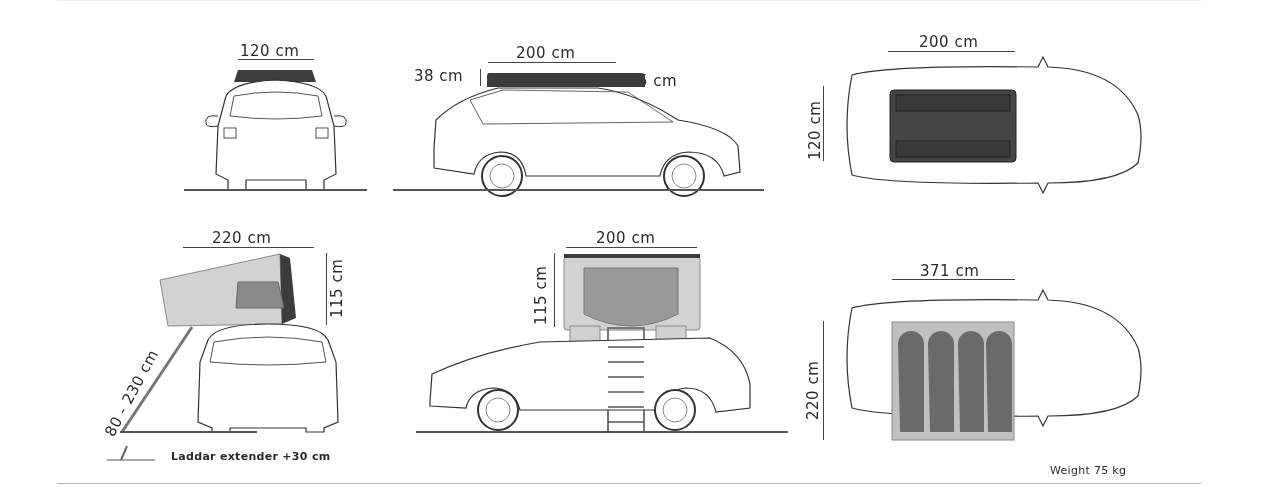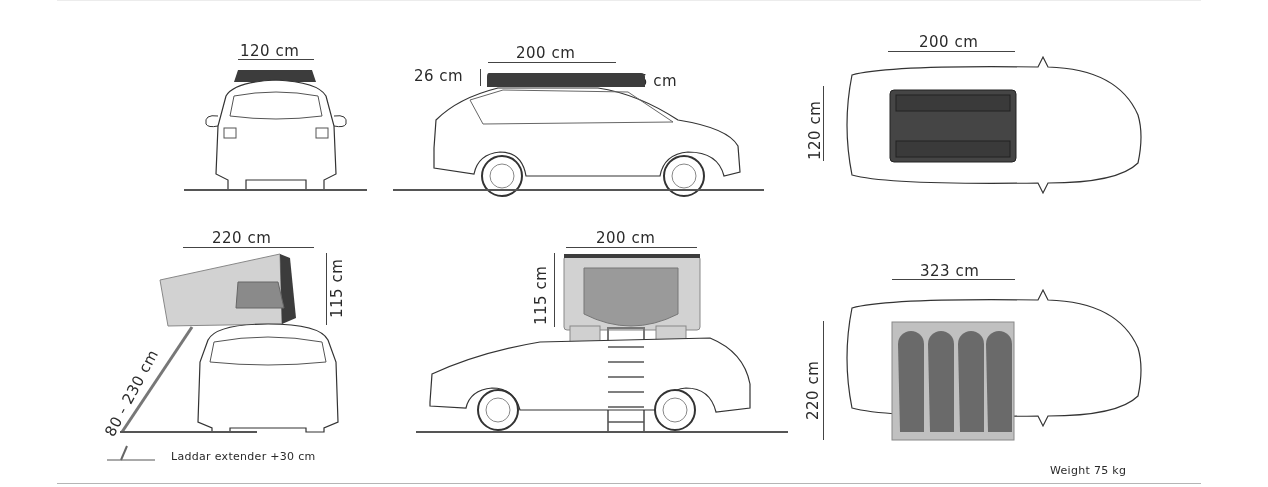--- a/index.html
+++ b/index.html
@@ -30,21 +30,21 @@
     <path d="M136 54 q14 -2 12 8 q-2 4 -12 2" fill="none" stroke="#333"></path>
     <rect x="26" y="66" width="12" height="10" fill="none" stroke="#555"></rect>
     <rect x="118" y="66" width="12" height="10" fill="none" stroke="#555"></rect>
   </svg>
   <div class="ground" style="left:184px;top:189px;width:183px;"></div>
 </div>
 
 <div>
   <div class="lbl" style="left:516px;top:46px;">200 cm</div>
   <div class="dimh" style="left:488px;top:62px;width:128px;"></div>
-  <div class="lbl" style="left:414px;top:69px;">26 cm</div>
+  <div class="lbl" style="left:414px;top:69px;">38 cm</div>
   <div class="dimv" style="left:480px;top:69px;height:17px;"></div>
   <div class="lbl" style="left:628px;top:74px;">15 cm</div>
   <div class="dimv" style="left:619px;top:78px;height:8px;"></div>
   <svg width="330" height="130" style="left:428px;top:68px;">
     <path d="M61 5 h152 q4 0 4 4 v10 h-158 v-10 q0 -4 2 -4z" fill="#3c3c3c"></path>
     <path d="M6 80 L8 52 Q30 30 70 20 L170 20 Q210 26 250 52 Q300 60 310 78 L312 104 L296 108 Q290 84 260 84 Q236 86 232 108 L98 108 Q94 84 72 84 Q50 86 46 106 L6 100 Z" fill="#fff" stroke="#333" stroke-width="1.2"></path>
     <path d="M42 32 L75 22 L200 24 L245 54 L55 56 Z" fill="none" stroke="#666"></path>
     <circle cx="74" cy="108" r="20" fill="#fff" stroke="#333" stroke-width="2"></circle>
     <circle cx="74" cy="108" r="12" fill="none" stroke="#888"></circle>
     <circle cx="256" cy="108" r="20" fill="#fff" stroke="#333" stroke-width="2"></circle>
@@ -107,38 +107,38 @@
         <line x1="188" y1="125" x2="224" y2="125"></line>
         <line x1="188" y1="140" x2="224" y2="140"></line>
         <line x1="188" y1="155" x2="224" y2="155"></line>
         <line x1="188" y1="170" x2="224" y2="170"></line>
       </g>
   </svg>
   <div class="ground" style="left:416px;top:431px;width:372px;"></div>
 </div>
 
 <div>
-  <div class="lbl" style="left:920px;top:264px;">323 cm</div>
+  <div class="lbl" style="left:920px;top:264px;">371 cm</div>
   <div class="dimh" style="left:892px;top:279px;width:123px;"></div>
   <div class="vlbl" style="left:806px;top:420px;">220 cm</div>
   <div class="dimv" style="left:823px;top:321px;height:119px;"></div>
   <svg width="310" height="160" style="left:838px;top:284px;">
     <path d="M14 24 Q50 14 200 16 L205 6 L210 16 Q280 18 300 64 Q306 84 300 112 Q280 132 210 132 L205 142 L200 132 Q50 134 14 124 Q4 74 14 24 Z" fill="#fff" stroke="#333" stroke-width="1.2"></path>
     <rect x="54" y="38" width="122" height="118" fill="#c0c0c0" stroke="#888"></rect>
     <g fill="#6a6a6a">
       <path d="M60 60 a13 13 0 0 1 26 0 v88 h-24 z"></path>
       <path d="M90 60 a13 13 0 0 1 26 0 v88 h-24 z"></path>
       <path d="M120 60 a13 13 0 0 1 26 0 v88 h-24 z"></path>
       <path d="M150 60 a13 13 0 0 1 26 0 v88 h-24 z" transform="translate(-2,0)"></path>
     </g>
   </svg>
 </div>
 
 <div>
   <svg width="50" height="20" style="left:107px;top:444px;">
     <line x1="0" y1="16" x2="48" y2="16" stroke="#555" stroke-width="1"></line>
     <line x1="14" y1="16" x2="20" y2="2" stroke="#666" stroke-width="2"></line>
   </svg>
-  <div class="lbl small" style="left:171px;top:451px;">Laddar extender +30 cm</div>
+  <div class="lbl small" style="left:171px;top:451px;font-weight:bold;">Laddar extender +30 cm</div>
 </div>
 <div class="lbl small" style="left:1050px;top:456px;margin-top:9px;">Weight 75 kg</div>
 
 <div class="botline"></div>
 
 </body></html>

